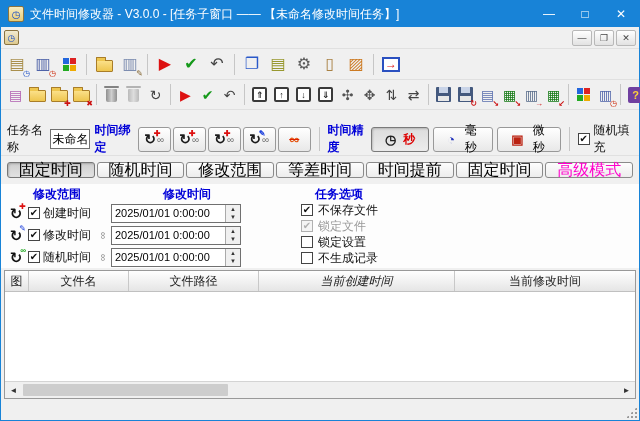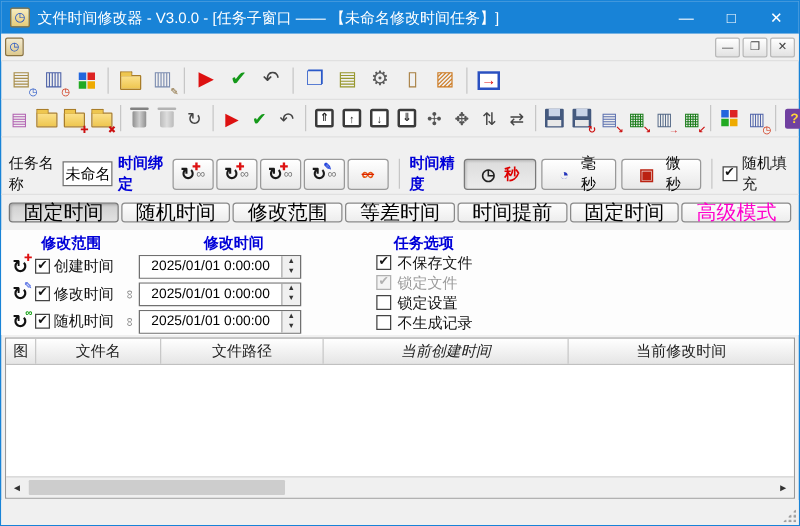--- a/index.html
+++ b/index.html
@@ -114,21 +114,21 @@
   .prow { display:flex; align-items:center; height:22px; gap:3px; }
   .rowicon { width:18px; font-size:15px; font-weight:bold; color:#111; position:relative;
     display:inline-flex; justify-content:center; line-height:1; }
   .mark { position:absolute; top:-3px; right:-1px; font-size:8px; font-weight:bold; }
   .mark-r0{color:#dd1111} .mark-r1{color:#2244dd} .mark-r2{color:#11a011}
   .plabel { width:52px; font-size:12px; color:#111; }
   .chain { width:10px; color:#8a8a8a; font-size:10px; display:inline-block;
     transform:rotate(90deg); text-align:center; }
   .dt { width:130px; height:19px; border:1px solid #707070; background:#fff; display:flex; }
   .dt input { flex:1; min-width:0; border:0; font:11px "Liberation Sans",sans-serif;
-    padding:0 3px; outline:none;text-align:center; }
+    padding:0 3px; outline:none; }
   .spin { width:15px; border-left:1px solid #aaa; background:#f0f0f0; display:flex;
     flex-direction:column; }
   .spin i { flex:1; font-style:normal; font-size:6px; display:flex; align-items:center;
     justify-content:center; color:#333; line-height:1; }
   .panel-right { flex:1; padding-left:4px; }
   .phead-options { height:16px; display:flex; align-items:flex-start; padding-left:14px; }
   .opt { display:flex; align-items:center; gap:5px; height:16px; }
   .opt .olabel { font-size:12px; color:#111; }
   .opt.disabled .olabel { color:#9a9a9a; }
 

